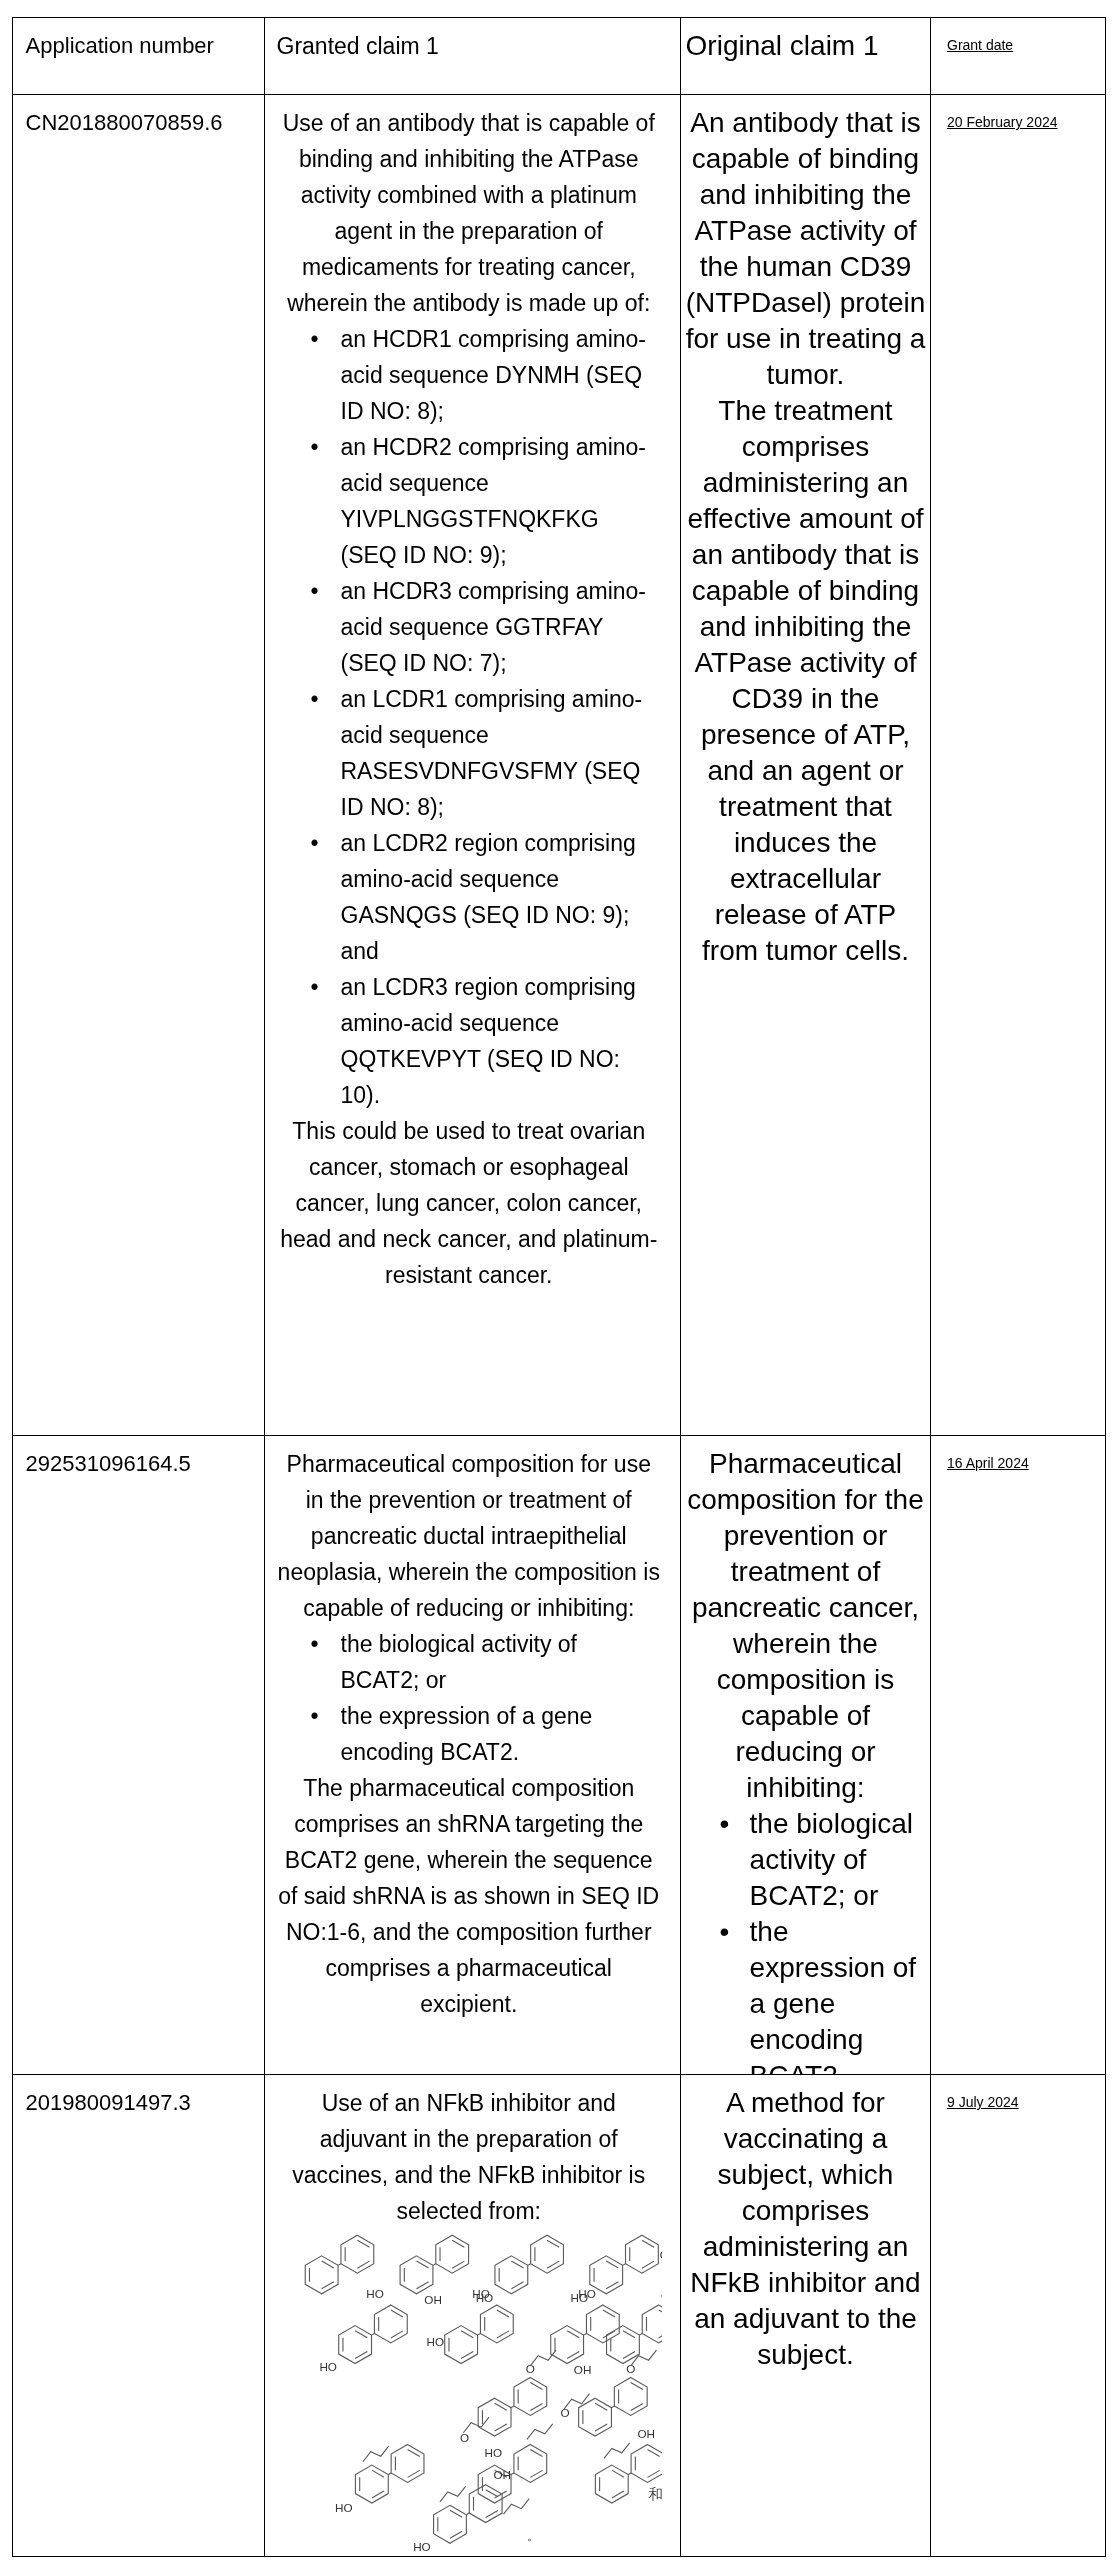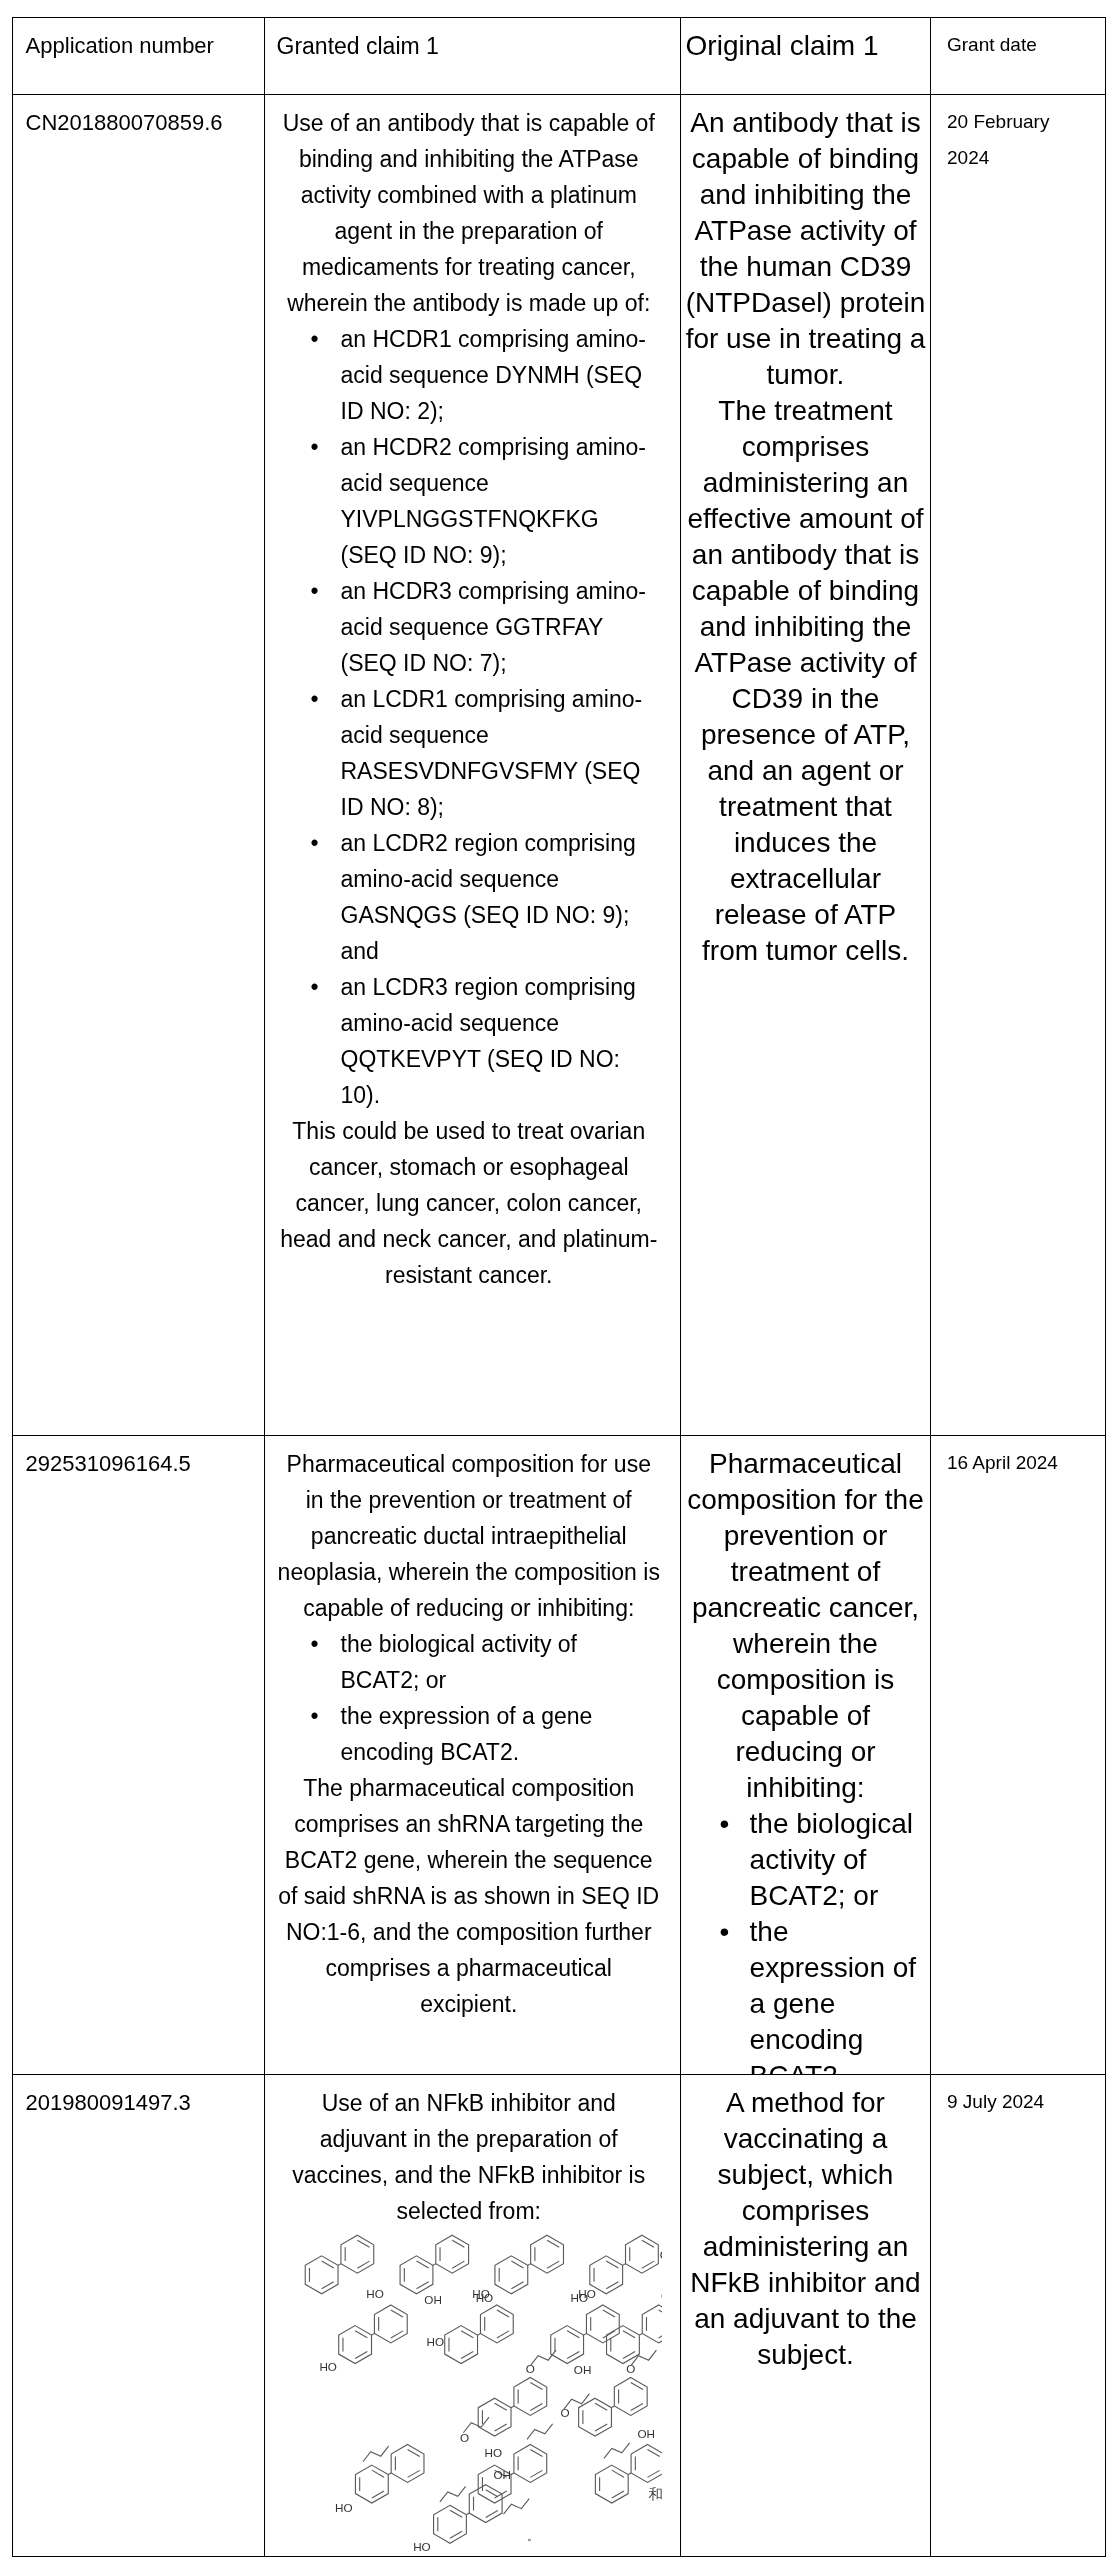--- a/index.html
+++ b/index.html
@@ -9,21 +9,21 @@
   .tr{display:grid;grid-template-columns:251px 416px 250px 172px;}
   .tr.header{height:76px;}
   .tr.r1{height:1341px;border-top:1.7px solid #000;}
   .tr.r2{height:639px;border-top:1.7px solid #000;}
   .tr.r3{height:482px;border-top:1.7px solid #000;}
   .td{overflow:hidden;font-size:23px;line-height:36px;padding:10.4px 11.5px 0 11.5px;}
   .td + .td{border-left:1.7px solid #000;}
   .td.c1{padding:10.4px 9.2px 0 12.6px;font-size:22px;}
   .td.c2{padding:10.4px 19px 0 11.5px;}
   .td.c3{padding:10.4px 4.6px 0 4.6px;font-size:28px;}
-  .td.c4{padding:9.2px 40px 0 16px;font-size:19px;}
+  .td.c4{padding:9.2px 40px 0 16px;font-size:14px;text-decoration:underline;}
   .td p{margin:0;text-align:center;}
   .td p.gap-after{}
   .just{text-align:justify;}
   ul.blt{list-style:none;margin:0;padding:0 0 0 64px;}
   ul.blt li{position:relative;margin:0;}
   ul.blt li::before{content:"\2022";position:absolute;left:-30px;top:0;}
   .chemwrap{margin-top:3.5px;}
   .chem-svg{display:block;}
   .chem-svg .sk{stroke:#5a5a5a;stroke-width:2;fill:none;}
   .chem-svg text{font-family:"Liberation Sans",sans-serif;font-size:21px;fill:#333;stroke:none;}
@@ -39,21 +39,21 @@
     <div class="td c2">Granted claim 1</div>
     <div class="td c3">Original claim 1</div>
     <div class="td c4">Grant date</div>
   </div>
 
   <div class="tr r1">
     <div class="td c1">CN201880070859.6</div>
     <div class="td c2">
       <p>Use of an antibody that is capable of binding and inhibiting the ATPase activity combined with a platinum agent in the preparation of medicaments for treating cancer, wherein the antibody is made up of:</p>
       <ul class="blt">
-        <li>an HCDR1 comprising amino-acid sequence DYNMH (SEQ ID NO: 2);</li>
+        <li>an HCDR1 comprising amino-acid sequence DYNMH (SEQ ID NO: 8);</li>
         <li>an HCDR2 comprising amino-acid sequence YIVPLNGGSTFNQKFKG (SEQ ID NO: 9);</li>
         <li>an HCDR3 comprising amino-acid sequence GGTRFAY (SEQ ID NO: 7);</li>
         <li>an LCDR1 comprising amino-acid sequence RASESVDNFGVSFMY (SEQ ID NO: 8);</li>
         <li>an LCDR2 region comprising amino-acid sequence GASNQGS (SEQ ID NO: 9); and</li>
         <li>an LCDR3 region comprising amino-acid sequence QQTKEVPYT (SEQ ID NO: 10).</li>
       </ul>
       <p>This could be used to treat ovarian cancer, stomach or esophageal cancer, lung cancer, colon cancer, head and neck cancer, and platinum-resistant cancer.</p>
     </div>
     <div class="td c3">
       <p class="gap-after">An antibody that is capable of binding and inhibiting the ATPase activity of the human CD39 (NTPDasel) protein for use in treating a tumor.</p>

